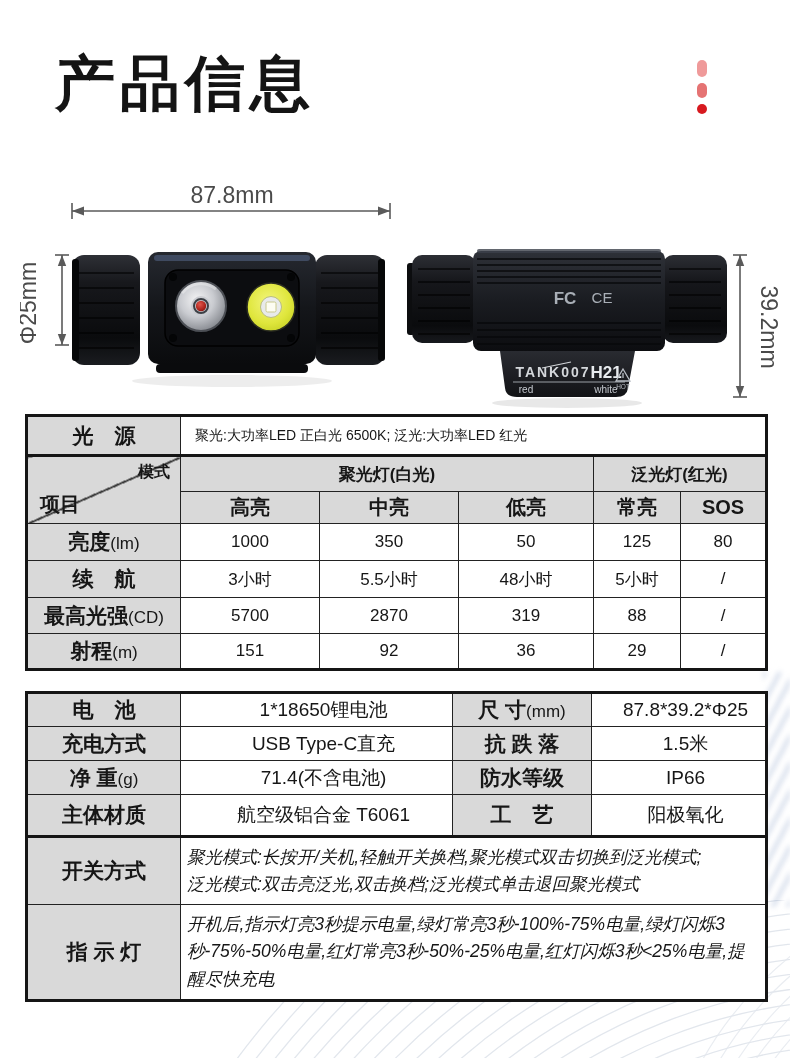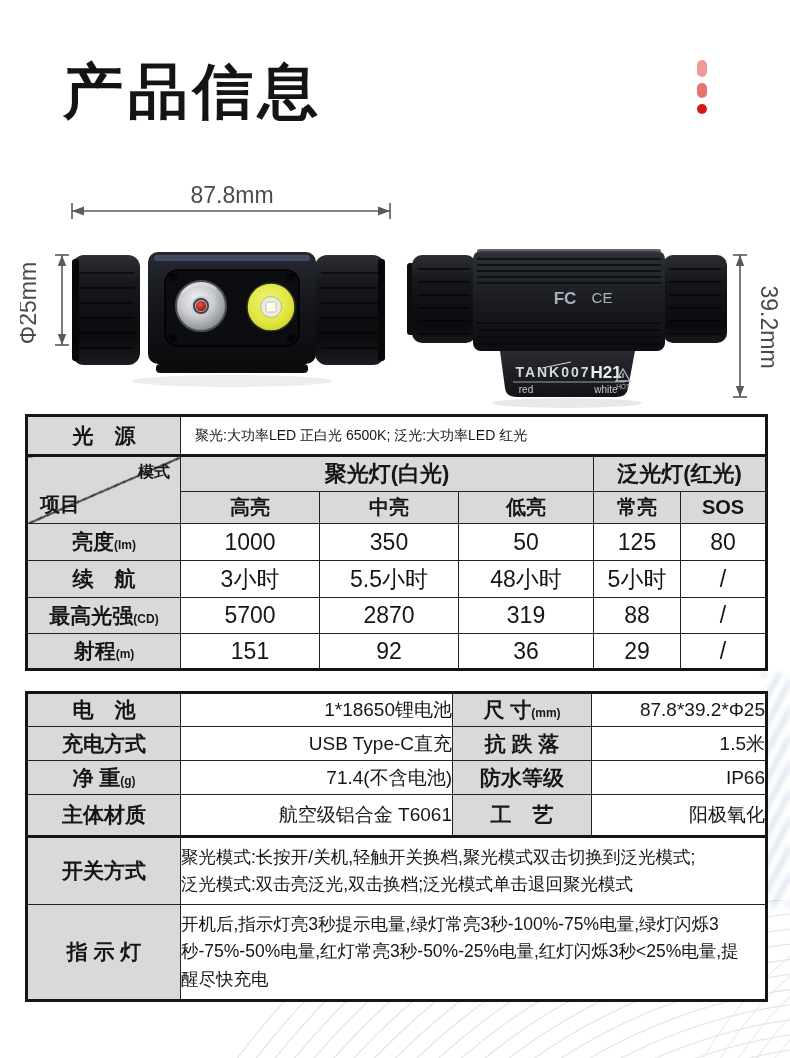--- a/index.html
+++ b/index.html
@@ -7,48 +7,48 @@
   .page{position:relative;width:790px;height:1058px;background:#fff;overflow:hidden;}
 
   
   .bg-waves{position:absolute;left:0;top:900px;z-index:0;pointer-events:none;}
   .edge-wave{position:absolute;left:763px;top:672px;width:27px;height:235px;z-index:0;
     background:repeating-linear-gradient(118deg, rgba(150,170,205,.40) 0 4px, rgba(255,255,255,0) 4px 13px);
     filter:blur(2.5px);}
 
   
   .page-title{position:absolute;left:55px;top:44px;z-index:2;font-size:60px;line-height:80px;
-    font-weight:900;color:#141414;letter-spacing:5px;margin:8px;}
+    font-weight:900;color:#141414;letter-spacing:5px;margin:0;}
   .dots{position:absolute;left:697px;top:60px;z-index:2;display:flex;flex-direction:column;align-items:center;gap:6px;}
   .dot1{width:10px;height:17px;border-radius:6px;background:#ef9a9a;}
   .dot2{width:10px;height:15px;border-radius:6px;background:#e57373;}
   .dot3{width:10px;height:10px;border-radius:50%;background:#d7191f;}
 
   .fig{position:absolute;z-index:1;}
   .fig-left{left:20px;top:185px;}
   .fig-right{left:395px;top:185px;}
 
   
   table{border-collapse:collapse;table-layout:fixed;position:absolute;left:25px;z-index:1;background:#fff;}
   .t1{top:414px;width:740px;border:3px solid #151515;}
   .t2{top:691px;width:740px;border:3px solid #151515;}
   td{border:1px solid #222;padding:0;vertical-align:middle;color:#161616;overflow:hidden;}
   .lab{background:#d9d9d9;font-weight:bold;font-size:21px;text-align:center;}
-  .unit{font-size:12px;font-weight:bold;}
-  .val{font-size:23px;text-align:center;background:#fff;}
-  .lval{font-size:19px;text-align:right;padding-left:14px;background:#fff;}
+  .unit{font-size:17px;font-weight:normal;}
+  .val{font-size:17px;text-align:center;background:#fff;}
+  .lval{font-size:19px;text-align:center;padding-left:14px;background:#fff;}
   .src-val{font-size:14px;text-align:left;padding-left:14px;background:#fff;margin-left:32px;}
   tr.thick-top td{border-top:3px solid #151515;}
-  .grp{background:#d9d9d9;font-weight:bold;font-size:22px;text-align:center;margin-top:10px;}
+  .grp{background:#d9d9d9;font-weight:bold;font-size:17px;text-align:center;margin-top:10px;}
   .mode{background:#d9d9d9;font-weight:bold;font-size:20px;text-align:center;}
   td.diag{background-image:linear-gradient(to bottom right, rgba(0,0,0,0) calc(50% - 1px), #3a3a3a calc(50% - 1px), #3a3a3a calc(50% + 1px), rgba(0,0,0,0) calc(50% + 1px));
     background-color:#d9d9d9;position:relative;}
   .diag-top{position:absolute;top:5px;right:10px;font-weight:bold;font-size:16px;}
   .diag-bottom{position:absolute;bottom:5px;left:12px;font-weight:bold;font-size:20px;}
-  .wide-val{font-size:17.5px;line-height:1.55;text-align:left;padding:6px 10px 6px 0;background:#fff;white-space:pre-line;}
+  .wide-val{font-size:17.5px;line-height:1.55;text-align:left;padding:6px 10px 6px 6px;background:#fff;white-space:pre-line;font-style:italic;}
 
   
   .footnote{position:absolute;left:24px;top:972px;width:752px;z-index:2;color:#1b1b1b;
     font-size:24px;line-height:34px;font-weight:500;}
   .footnote .l2{padding-left:17px;}
 </style>
 </head>
 <body>
 
 <div class="page">

